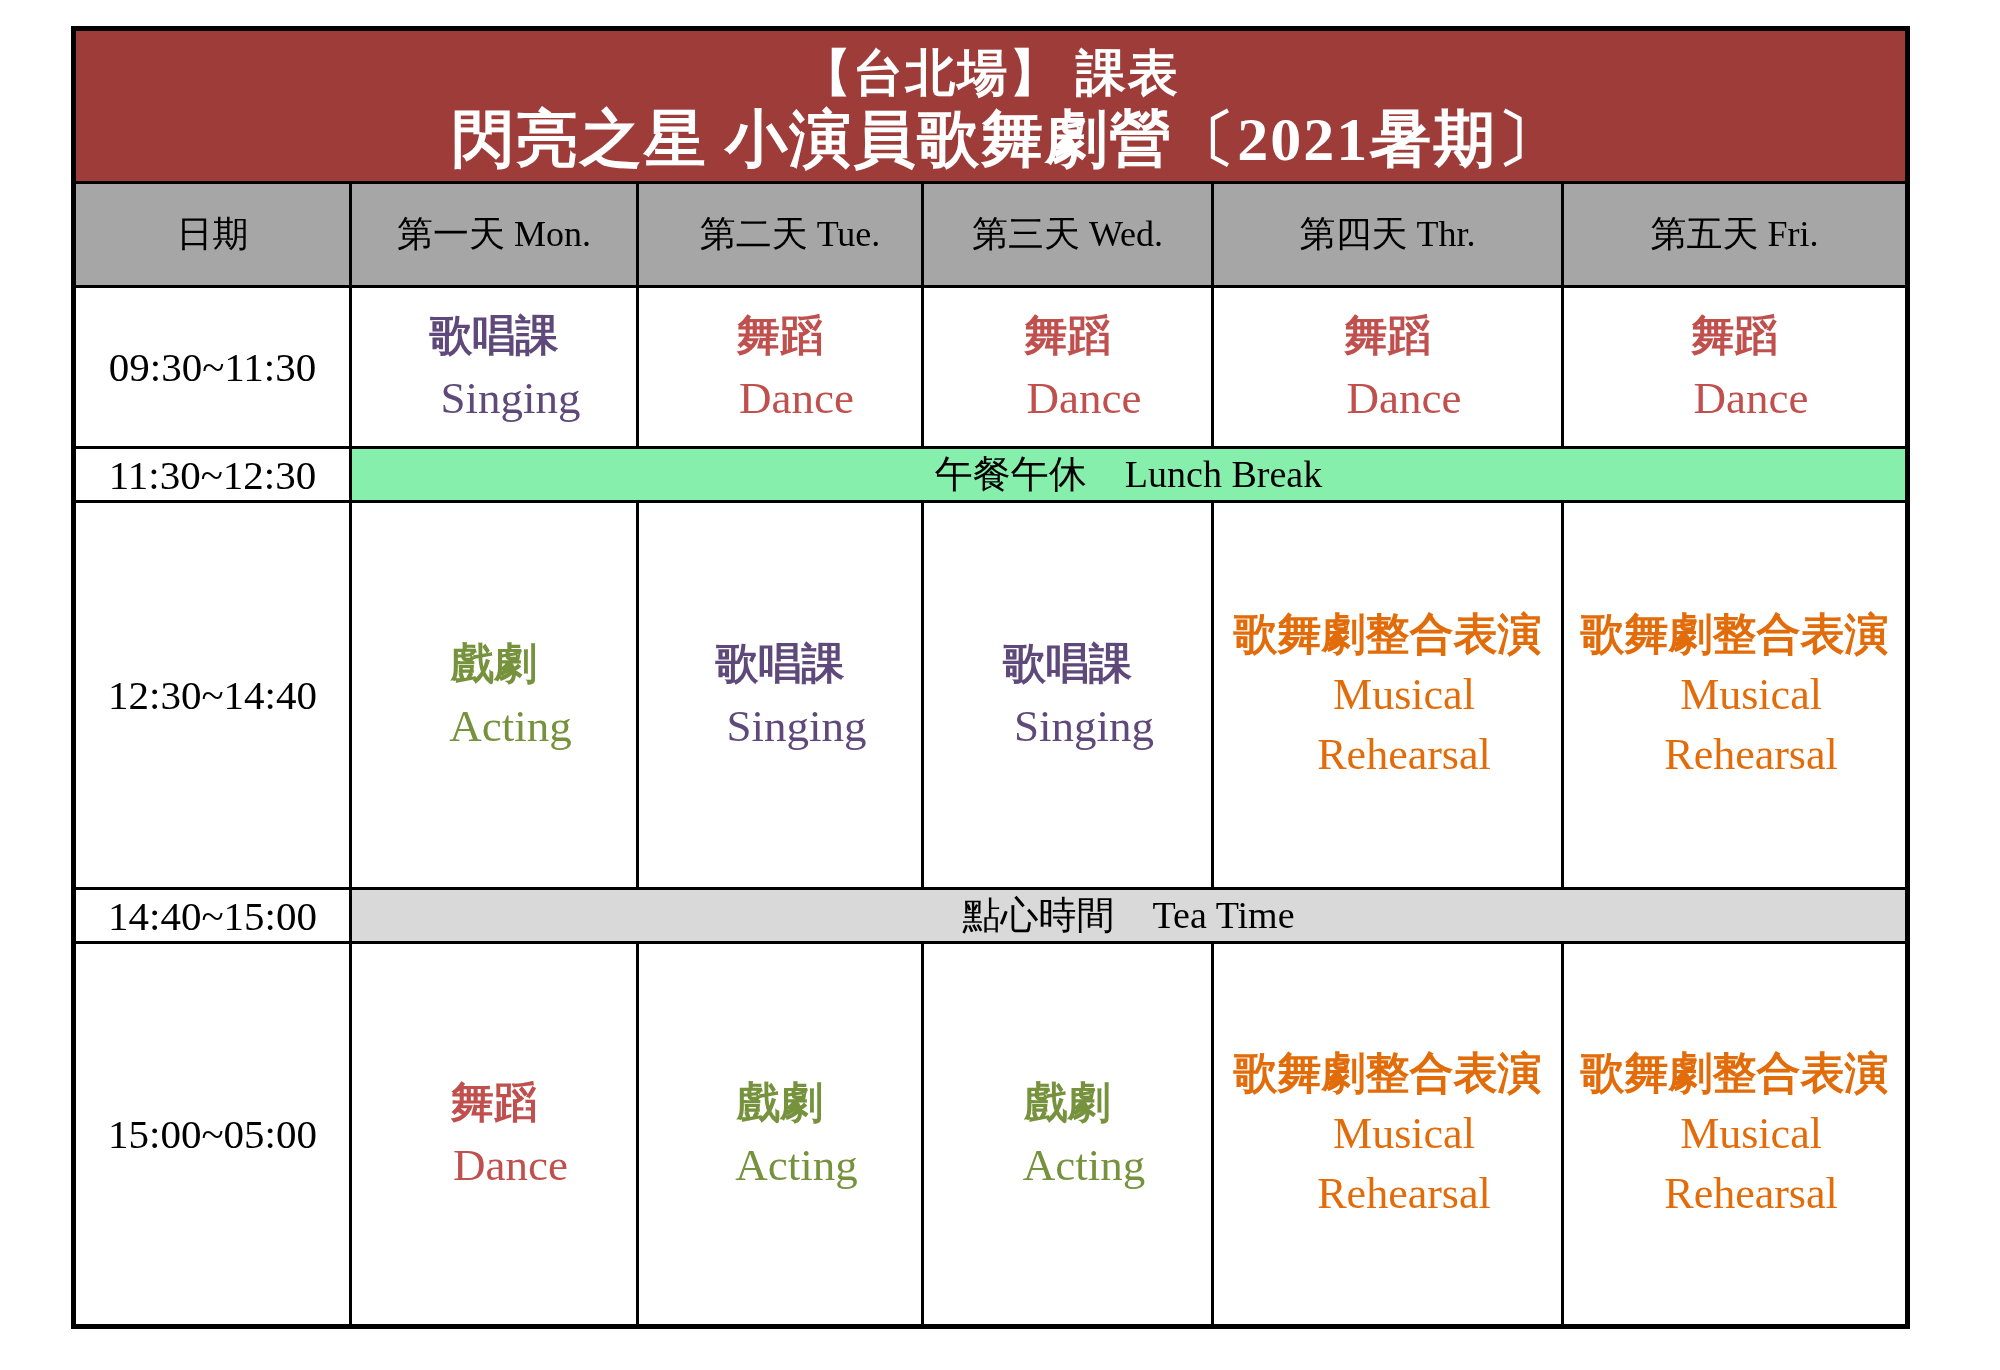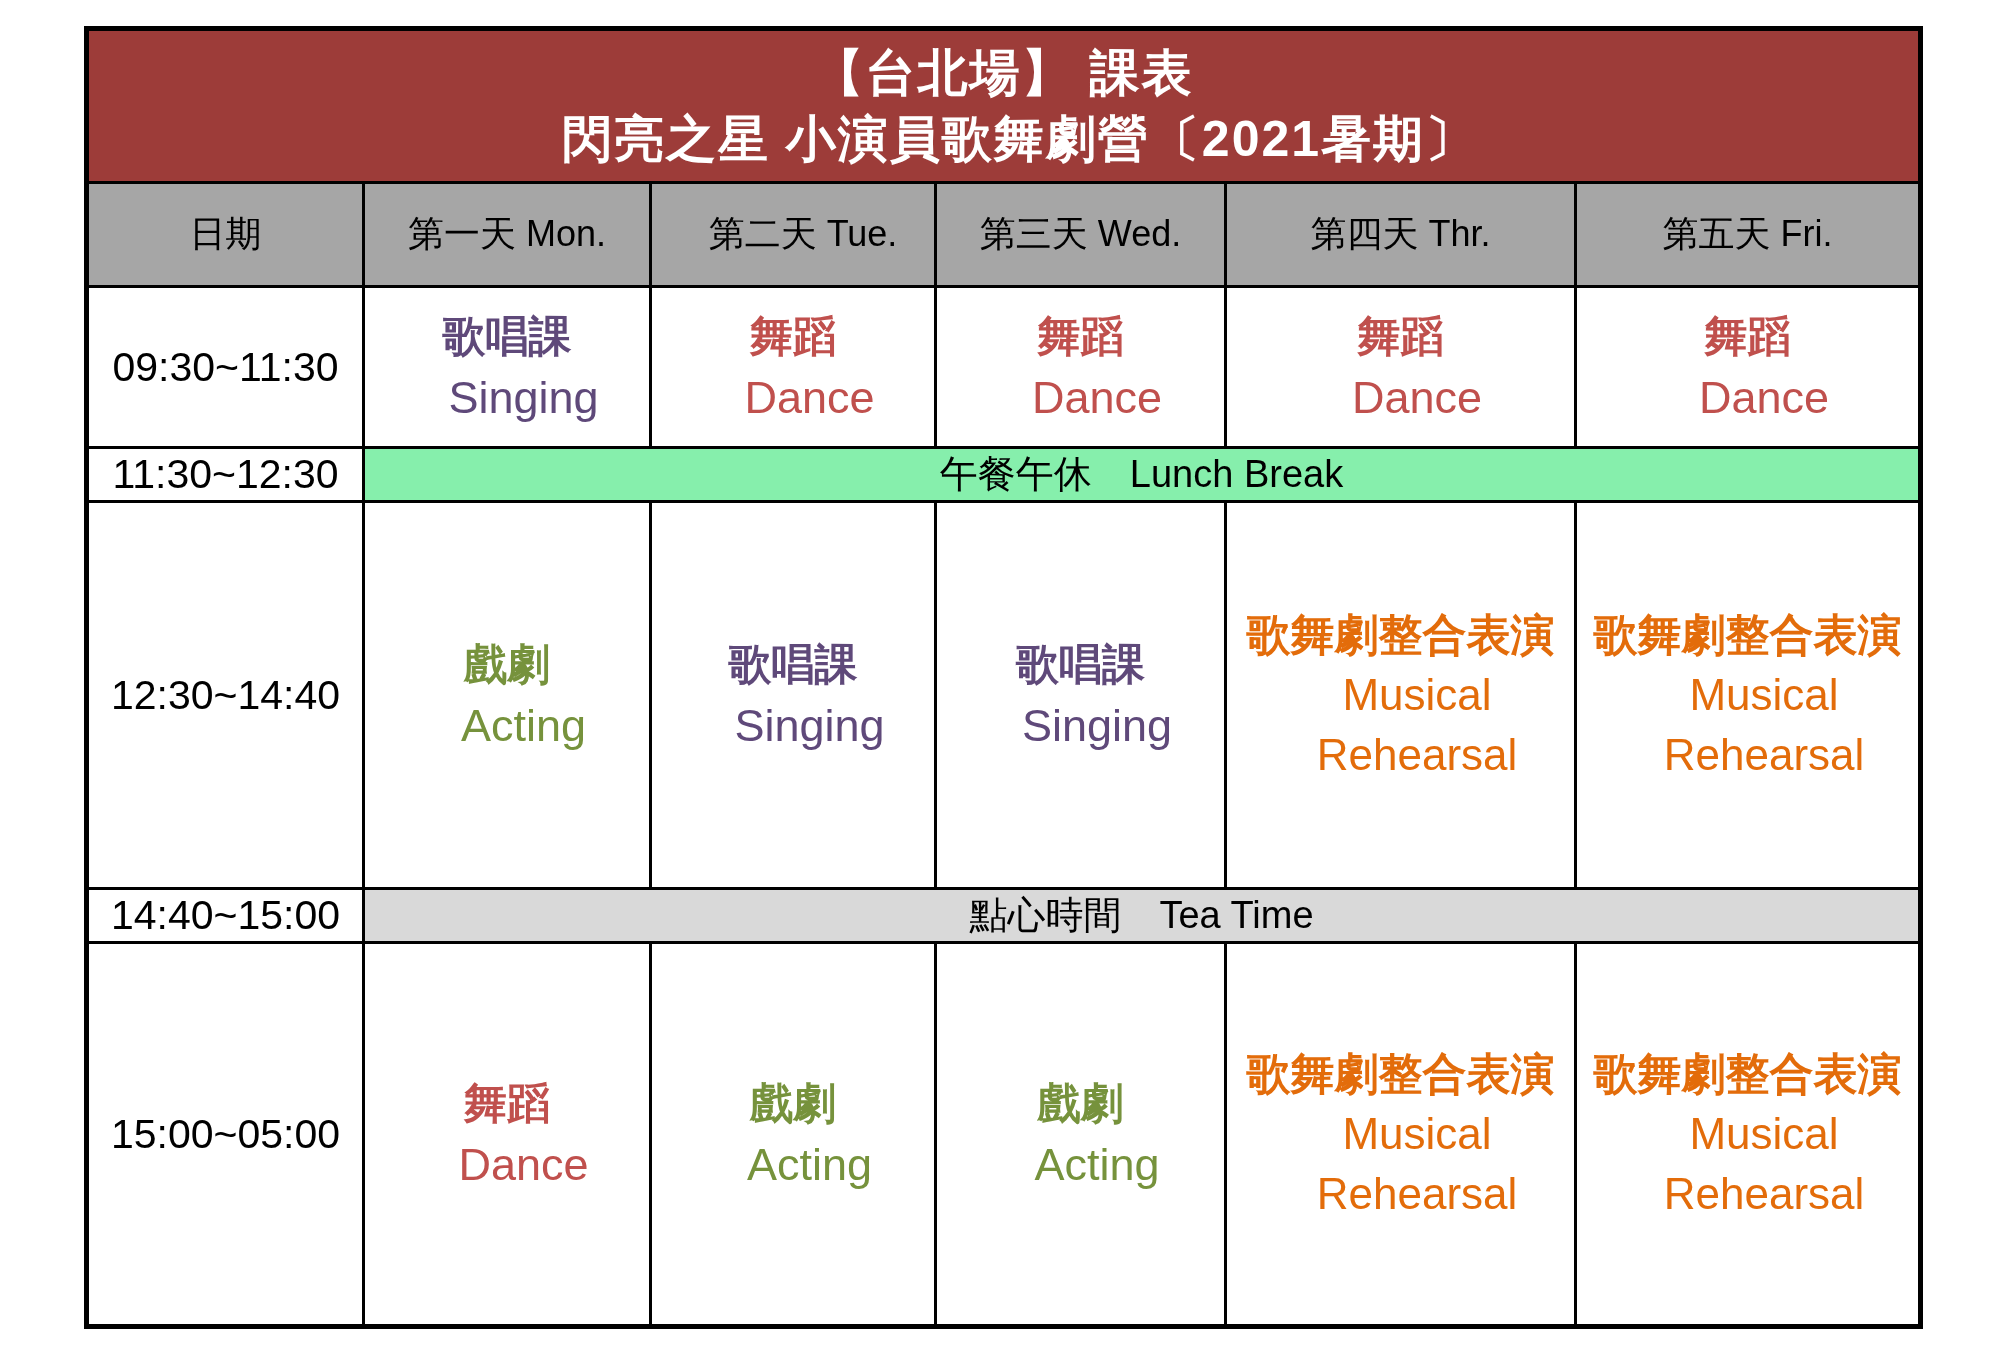--- a/index.html
+++ b/index.html
@@ -3,21 +3,21 @@
 <meta charset="utf-8">
 <style>
   html,body{margin:0;padding:0;}
   body{
     width:2000px;height:1370px;
     background:#ffffff;
     position:relative;
     font-family:"Liberation Sans","DejaVu Sans",sans-serif;
     color:#000000;
   }
-  .sheet{position:absolute;left:84px;top:26px;}
+  .sheet{position:absolute;left:71px;top:26px;font-family:Liberation Serif, serif;}
   table{
     border-collapse:collapse;
     table-layout:fixed;
     width:1839px;
     border:5px solid #000;
   }
   td{
     border:3px solid #000;
     padding:0;
     vertical-align:middle;
@@ -28,21 +28,21 @@
   .r-title td{height:150px;}
   .r-header td{height:101px;}
   .r-one td{height:158px;}
   .r-break td{height:47px;text-align:center;}
   .r-three td{height:384px;}
   .r-tea td{height:49px;}
   .r-five td{height:380px;}
 
   .title-cell{line-height:1;}
   .title-line1{font-size:50px;font-weight:bold;line-height:66px;letter-spacing:2px;}
-  .title-line2{font-size:50px;font-weight:bold;line-height:66px;letter-spacing:2px;padding-left:32px;}
+  .title-line2{font-size:62px;font-weight:bold;line-height:66px;letter-spacing:2px;padding-left:32px;}
 
   .header-cell{font-size:36px;font-weight:400;}
 
   .time-cell{font-size:41px;font-weight:400;letter-spacing:0;white-space:nowrap;}
 
   .zh{font-size:43px;font-weight:bold;line-height:62px;}
   .en{font-size:45px;font-weight:400;line-height:62px;white-space:pre-line;margin-left:33px;}
   .musical .zh{font-size:44px;line-height:60px;}
   .musical .en{font-size:44px;line-height:60px;}
 

